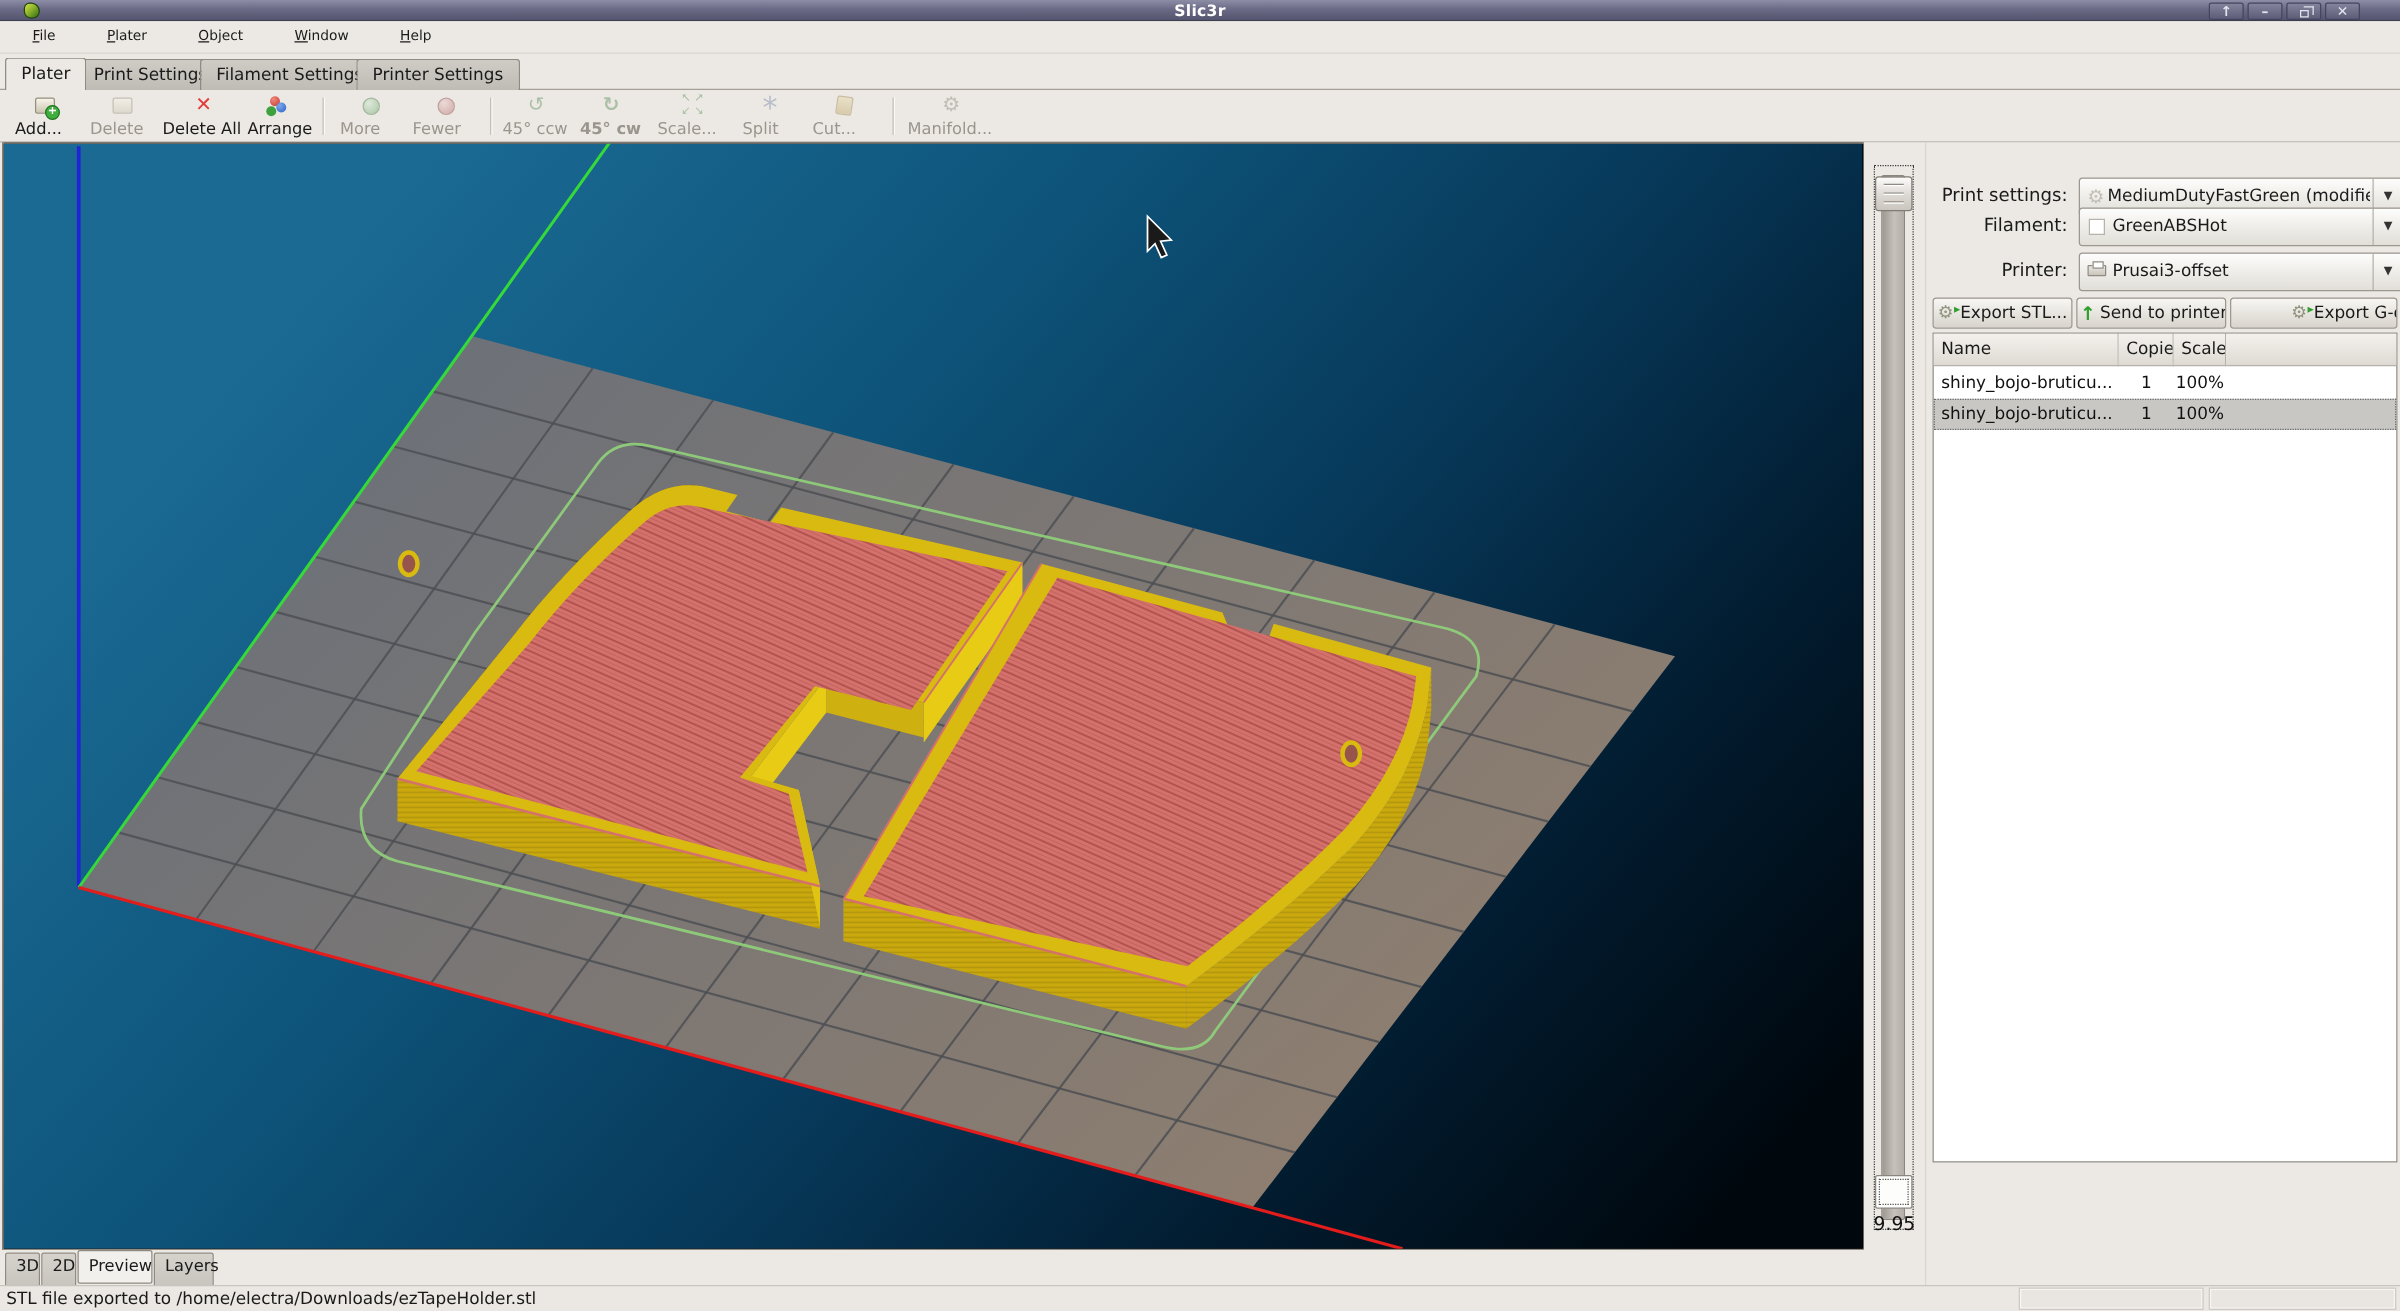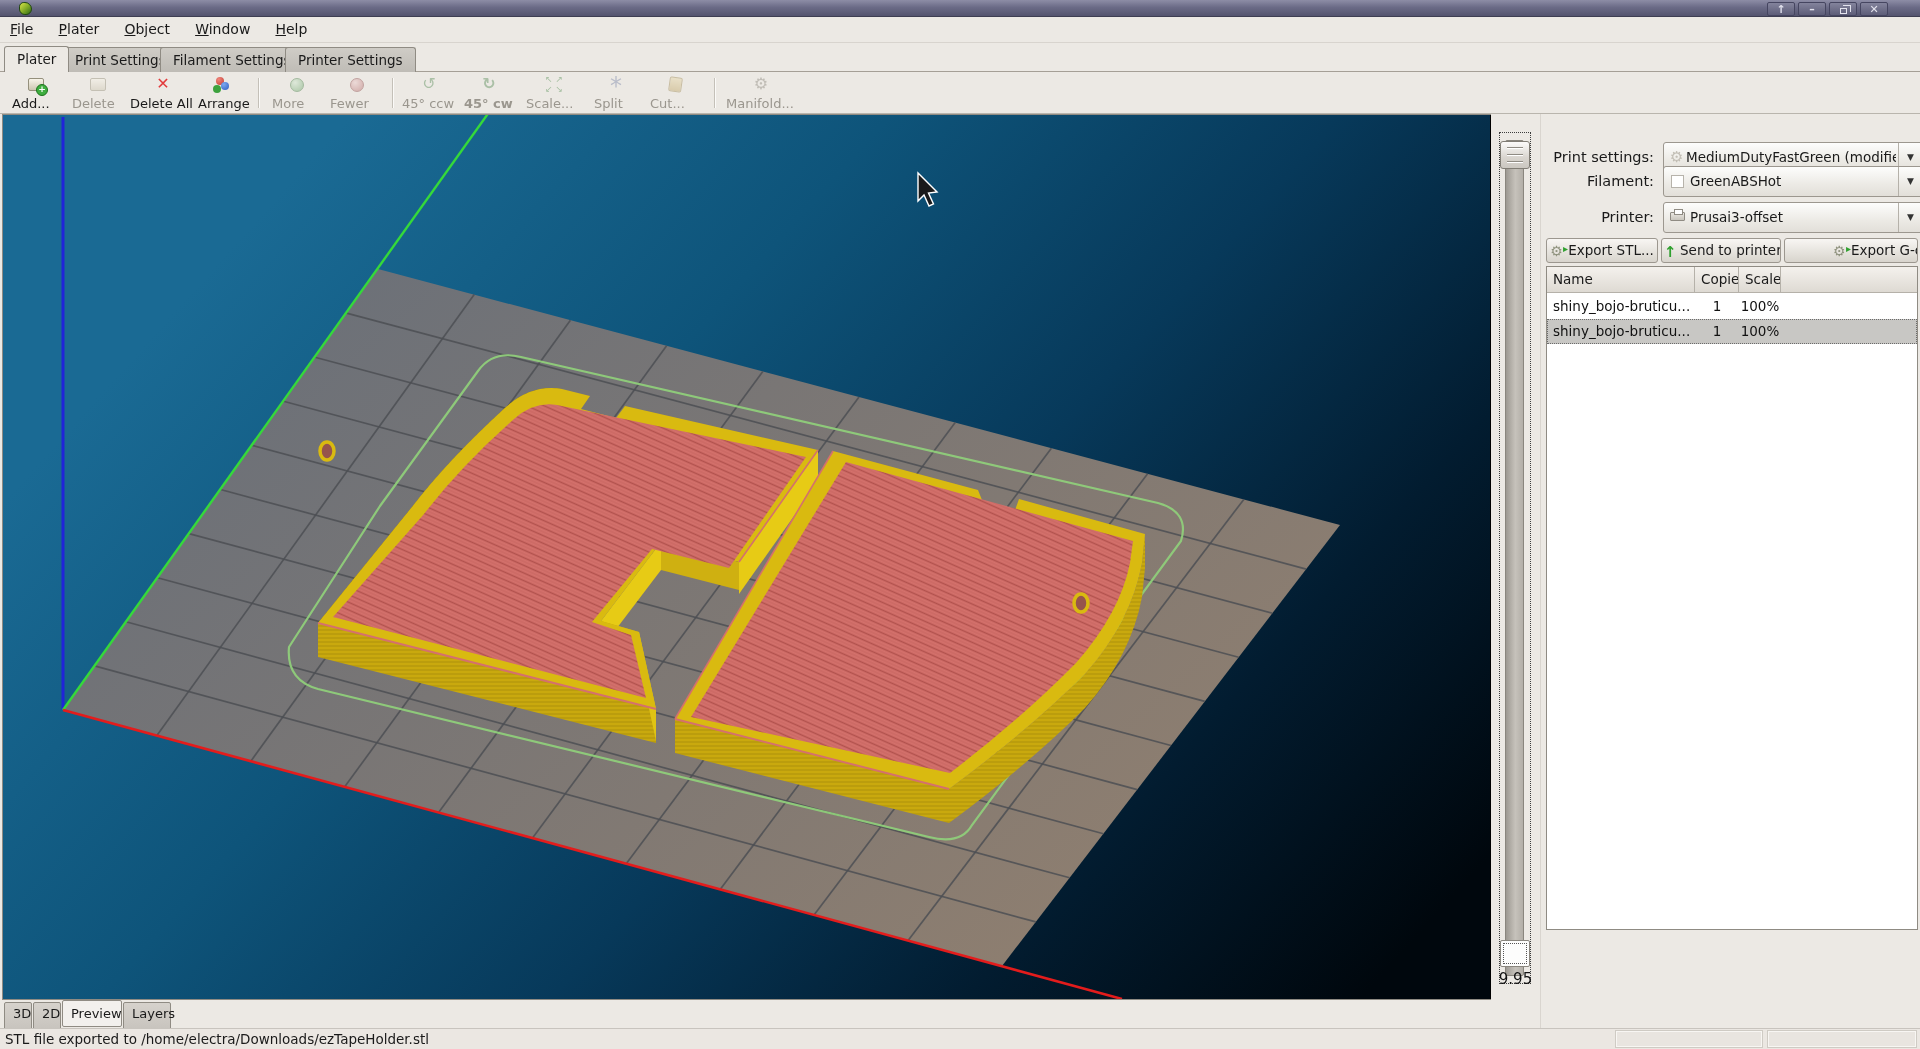--- a/index.html
+++ b/index.html
@@ -18,21 +18,21 @@
   .winbtn{position:absolute;top:2px;width:28px;height:14px;text-align:center;line-height:13px;
     color:#e3e3ee;font-size:11px;font-weight:bold;
     background:linear-gradient(#83839c,#5d5d78);border:1px solid #454560;border-radius:2px;}
   .winbtn .sq{display:inline-block;width:7px;height:6px;border:1px solid #e3e3ee;position:relative;top:1px;}
   .winbtn .sq:after{content:"";position:absolute;left:2px;top:-4px;width:7px;height:6px;border:1px solid #e3e3ee;
     border-bottom:none;border-left:none;}
 
   
   #menubar{position:absolute;left:0;top:17px;width:1920px;height:26px;background:#ece9e4;
     border-bottom:1px solid #d8d4ce;}
-  .menu-item{display:inline-block;padding:4px 10px 0 10px;font-size:14px;color:#1a1a1a;}
+  .menu-item{display:inline-block;padding:4px 10px 0 26px;font-size:11px;color:#1a1a1a;}
   .menu-item::first-letter{text-decoration:underline;}
 
   
   #tabrow{position:absolute;left:0;top:44px;width:1920px;height:28px;background:#ece9e4;
     border-bottom:1px solid #a59f96;}
   .tab{position:absolute;top:3px;height:25px;padding:4px 12px 0 12px;font-size:13.5px;color:#1a1a1a;
     background:linear-gradient(#cfccc6,#bfbcb6);border:1px solid #8f8b83;border-bottom:none;
     border-radius:3px 3px 0 0;}
   .tab.active{background:#ece9e4;height:26px;top:2px;z-index:2;}
 
@@ -137,20 +137,21 @@
     border-top:1px solid #c8c4be;}
   #status-text{position:absolute;left:5px;top:2px;font-size:13.5px;color:#1a1a1a;white-space:nowrap;}
   .status-pane{position:absolute;top:1px;height:18px;background:#e9e5e0;
     box-shadow:inset 0 0 0 1px #f8f6f3;border:1px solid #cfcbc4;}
 </style>
 </head>
 <body>
 
 <div id="titlebar">
   <div id="win-icon"></div>
+  <div id="win-title">Slic3r</div>
   <div class="winbtn" style="right:125px;">↑</div>
   <div class="winbtn" style="right:94px;">–</div>
   <div class="winbtn" style="right:63px;"><span class="sq"></span></div>
   <div class="winbtn" style="right:32px;">✕</div>
 </div>
 
 <div id="menubar">
   <span class="menu-item">File</span>
   <span class="menu-item">Plater</span>
   <span class="menu-item">Object</span>

